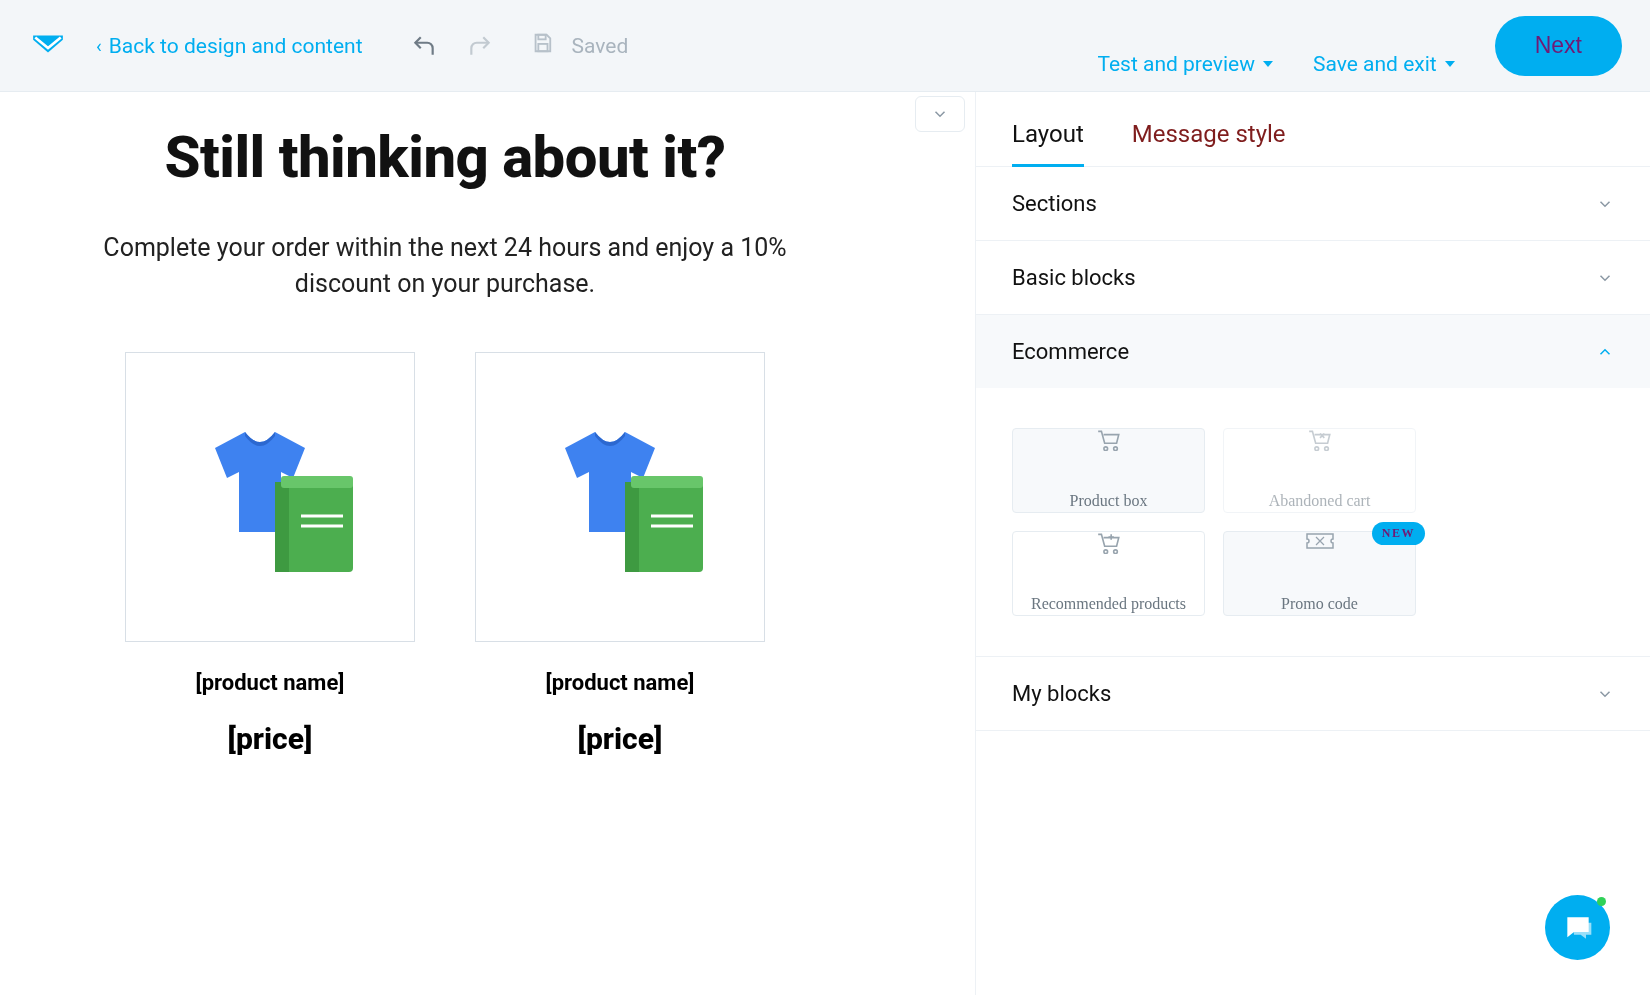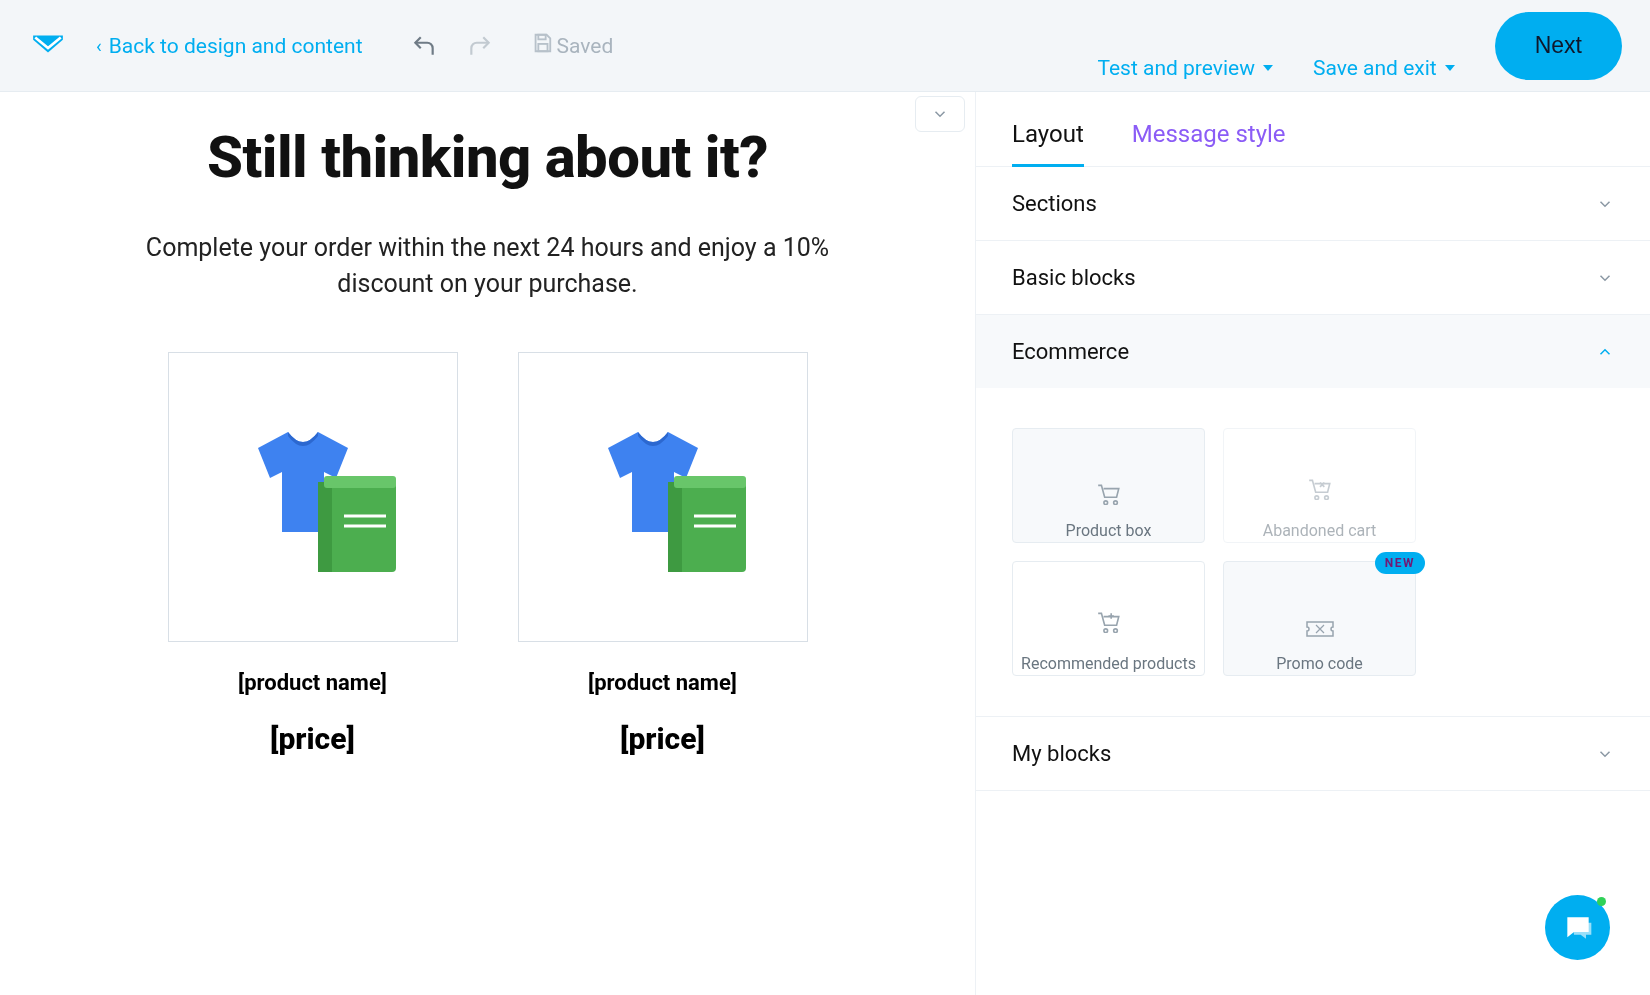--- a/index.html
+++ b/index.html
@@ -5,57 +5,57 @@
   * { box-sizing: border-box; margin: 0; padding: 0; }
   html, body { width: 1650px; height: 995px; font-family: -apple-system, BlinkMacSystemFont, "Segoe UI", Roboto, Helvetica, Arial, sans-serif; background: #fff; overflow: hidden; }
   
   
   .toolbar { display:flex; align-items:center; height:92px; background:#f3f6f9; border-bottom:1px solid #e6ecf1; padding:0 28px; }
   .logo { width:40px; height:40px; display:flex; align-items:center; justify-content:center; }
   .back-link { display:flex; align-items:center; gap:7px; color:#00aef0; font-size:21px; margin-left:28px; cursor:pointer; }
   .back-link .chev { font-size:19px; }
   .hist-group { display:flex; gap:30px; align-items:center; margin-left:48px; }
   .hist-btn { color:#9fabb5; cursor:pointer; display:flex; }
-  .save-group { display:flex; align-items:center; gap:4px; margin-left:38px; color:#a9b4be; font-size:21px; }
+  .save-group { display:flex; align-items:center; gap:19px; margin-left:38px; color:#a9b4be; font-size:21px; }
   .toolbar-right { margin-left:auto; display:flex; align-items:flex-end; gap:40px; }
   .dropdown-link { color:#00aef0; font-size:21px; cursor:pointer; display:flex; align-items:center; gap:6px; }
   .caret { display:inline-block; width:0; height:0; border-left:5px solid transparent; border-right:5px solid transparent; border-top:6px solid currentColor; margin-left:2px; }
-  .next-btn { background:#00aef0; color:#0f172a; border:none; border-radius:999px; padding:0 40px; height:68px; font-size:23px; cursor:pointer; }
+  .next-btn { background:#00aef0; color:#701a75; border:none; border-radius:999px; padding:0 40px; height:60px; font-size:23px; cursor:pointer; }
   
   
   .main { display:flex; height:calc(995px - 92px); }
-  .canvas { flex:1; position:relative; background:#fff; display:flex; justify-content:center; }
+  .canvas { flex:1; position:relative; background:#fff; display:flex; justify-content:flex-start; }
   .canvas-content { width:890px; padding-top:34px; text-align:center; }
   .headline { font-size:58px; font-weight:800; color:#111; letter-spacing:-0.5px; line-height:1.1; margin-bottom:40px; }
   .subtext { font-size:25px; color:#222; line-height:1.45; margin:0 auto 50px; max-width:780px; }
   .collapse-handle { position:absolute; top:4px; right:10px; width:50px; height:36px; border:1px solid #e6ecf1; background:#fff; border-radius:6px; display:flex; align-items:center; justify-content:center; color:#8b98a4; cursor:pointer; }
   
   .products { display:flex; justify-content:center; gap:60px; margin-bottom:60px; }
   .product-card { width:290px; }
   .product-img-frame { width:290px; height:290px; border:1px solid #d8dfe6; background:#fff; display:flex; align-items:center; justify-content:center; }
   .product-name { font-size:22px; font-weight:700; margin-top:28px; }
   .product-price { font-size:30px; font-weight:800; margin-top:26px; }
   .restore-btn { background:#3949d8; color:#fff; border:none; font-size:25px; font-weight:700; padding:22px 44px; border-radius:4px; cursor:pointer; }
   
   
   .sidepanel { width:675px; border-left:1px solid #edf1f5; background:#fff; display:flex; flex-direction:column; }
   .tabs { display:flex; gap:48px; padding:28px 36px 0 36px; border-bottom:1px solid #edf1f5; }
-  .tab { font-size:24px; color:#8b5cf6; padding-bottom:18px; cursor:pointer; position:relative; }
+  .tab { font-size:24px; color:#7f1d1d; padding-bottom:18px; cursor:pointer; position:relative; }
   .tab.active { color:#111; }
   .tab.active::after { content:""; position:absolute; left:0; right:0; bottom:-1px; height:3px; background:#00aef0; }
   
   .accordion-item { border-bottom:1px solid #edf1f5; }
   .accordion-head { display:flex; align-items:center; justify-content:space-between; padding:24px 36px; font-size:22px; color:#111; cursor:pointer; }
   .accordion-head.expanded { background:#f7f9fb; }
   .accordion-head .chev-icon { color:#8b98a4; display:flex; }
   .accordion-head.expanded .chev-icon { color:#00aef0; }
   .accordion-body { background:#fff; padding:40px 36px; }
   
   .block-grid { display:flex; flex-wrap:wrap; gap:18px; }
-  .block-card { width:193px; height:115px; border:1px solid #e6ecf1; border-radius:4px; background:#f7f9fb; display:flex; flex-direction:column; align-items:center; justify-content:flex-end; gap:12px; cursor:pointer; position:relative; }
+  .block-card { width:193px; height:85px; border:1px solid #e6ecf1; border-radius:4px; background:#f7f9fb; display:flex; flex-direction:column; align-items:center; justify-content:space-between; gap:12px; cursor:pointer; position:relative;font-family:Liberation Serif, serif; }
   .block-card .bicon { color:#98a4ae; }
   .block-card .blabel { font-size:16px; color:#6a7680; text-align:center; line-height:1.3; }
   .block-card.disabled { opacity:.55; }
   .block-card.light { background:#fff;gap:17px; }
   .badge-new { position:absolute; top:-10px; right:-10px; background:#00aef0; color:#701a75; font-size:12px; font-weight:700; letter-spacing:1.5px; padding:4px 10px; border-radius:999px; }
   
   .chat-fab { position:fixed; right:40px; bottom:35px; width:65px; height:65px; border-radius:50%; background:#00aef0; display:flex; align-items:center; justify-content:center; color:#fff; cursor:pointer; }
   .chat-fab::before { content:""; position:absolute; top:2px; right:4px; width:9px; height:9px; background:#30d158; border-radius:50%; }
 </style>
 </head>

